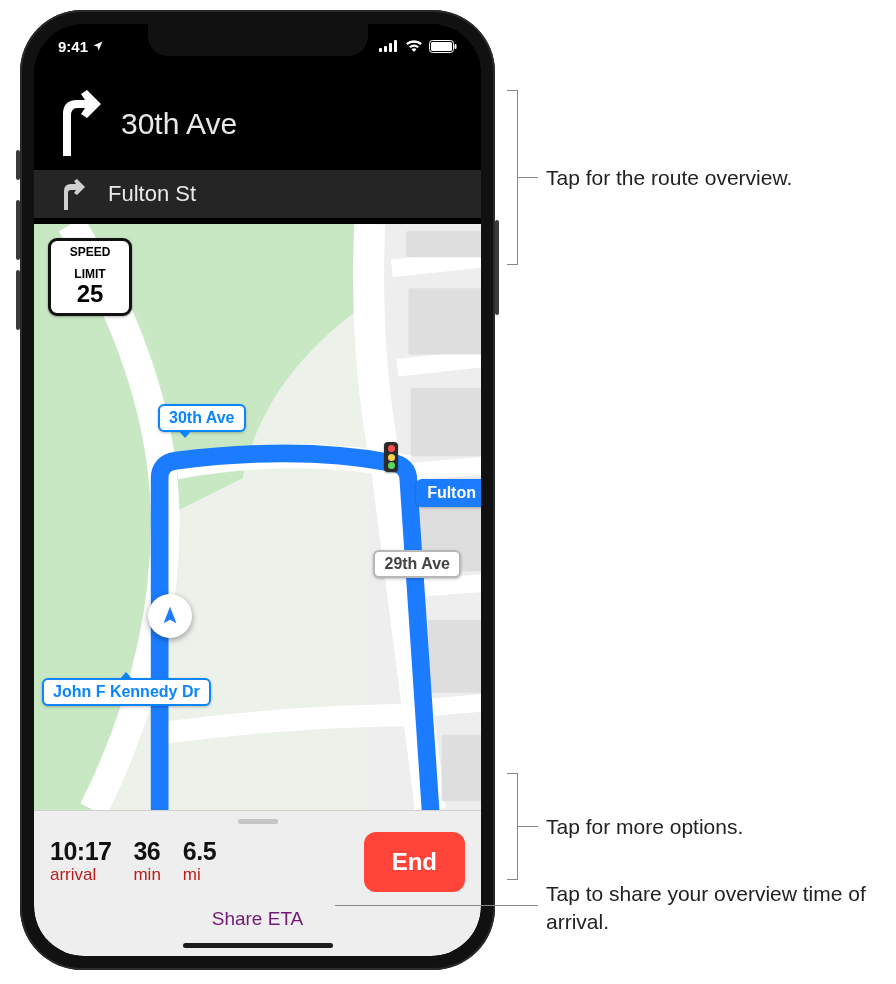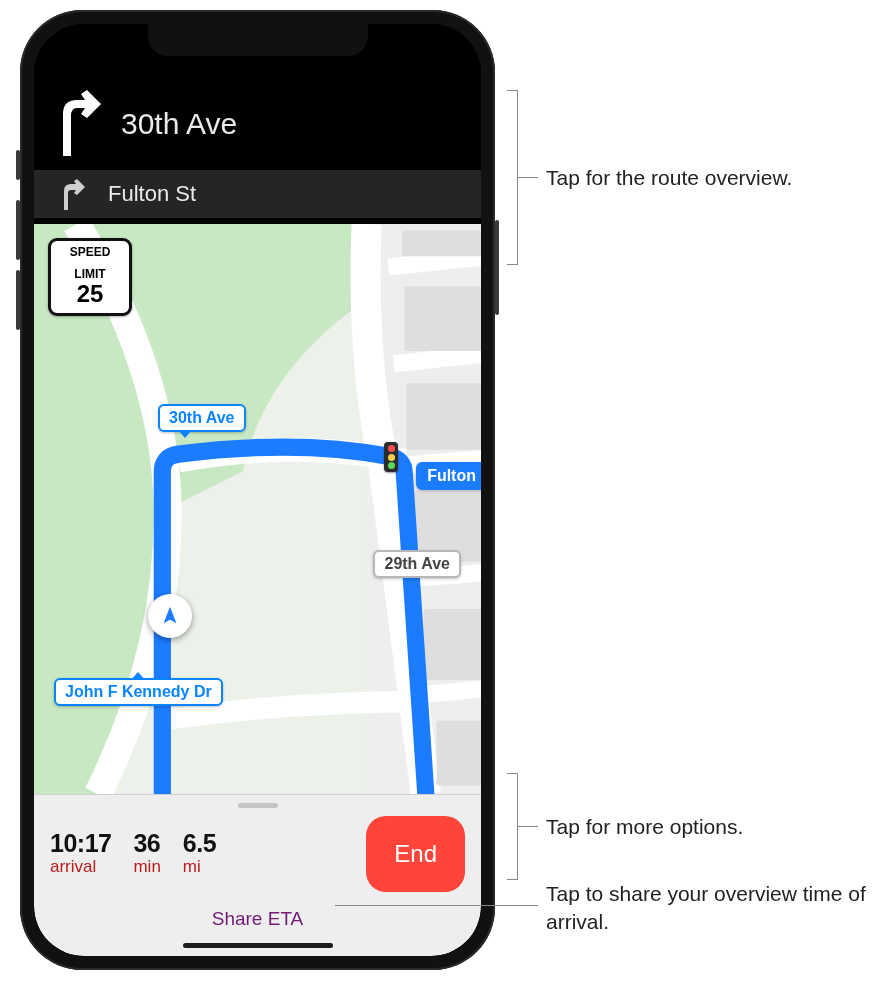--- a/index.html
+++ b/index.html
@@ -212,24 +212,24 @@
     align-items: center;
     gap: 22px;
   }
   .stat .big { font-size: 25px; font-weight: 700; color: #111; line-height: 1; letter-spacing: -0.5px; }
   .stat .small { font-size: 17px; color: #b91c1c; margin-top: 1px; }
   .spacer { flex: 1; }
   .end-btn {
     background: #ff453a;
     color: #fff;
     font-size: 24px;
-    font-weight: 400;
+    font-weight: 700;
     border: none;
-    border-radius: 20px;
-    padding: 24px 28px;
+    border-radius: 12px;
+    padding: 16px 28px;
     cursor: pointer;
   }
   .share-eta {
     text-align: center;
     color: #701a75;
     font-size: 19px;
     font-weight: 400;
     margin-top: 16px;
     cursor: pointer;
   }
@@ -276,20 +276,44 @@
 
 <div class="phone-frame">
   <div class="side-btn mute"></div>
   <div class="side-btn volup"></div>
   <div class="side-btn voldn"></div>
   <div class="side-btn power"></div>
 
   <div class="screen">
     <div class="notch"></div>
 
+    <div class="status-bar">
+      <div class="status-left">
+        <span>9:41</span>
+        <svg width="12" height="12" viewBox="0 0 24 24" fill="#fff">
+            <path d="M3 11l18-8-8 18-2-8-8-2z"></path>
+          </svg>
+      </div>
+      <div class="status-right">
+        <svg width="20" height="12" viewBox="0 0 20 12" fill="#fff">
+          <rect x="0" y="8" width="3" height="4" rx="1"></rect>
+            <rect x="5" y="6" width="3" height="6" rx="1"></rect>
+            <rect x="10" y="3" width="3" height="9" rx="1"></rect>
+            <rect x="15" y="0" width="3" height="12" rx="1"></rect>
+        </svg>
+        <svg width="18" height="12" viewBox="0 0 18 12" fill="#fff">
+          <path d="M9 12 6.5 9.3a4 4 0 0 1 5 0L9 12zm-5-5.4a8 8 0 0 1 10 0L12.4 8a6 6 0 0 0-6.8 0L4 6.6zM1 3.3a12 12 0 0 1 16 0L15.4 5a10 10 0 0 0-12.8 0L1 3.3z"></path>
+        </svg>
+        <svg width="28" height="13" viewBox="0 0 28 13">
+          <rect x="0.5" y="0.5" width="24" height="12" rx="3" stroke="#fff" fill="none"></rect>
+          <rect x="2" y="2" width="21" height="9" rx="1.5" fill="#fff"></rect>
+          <rect x="25.5" y="4" width="2" height="5" rx="1" fill="#fff"></rect>
+        </svg>
+      </div>
+    </div>
 
     <div class="direction-panel">
       <div class="dir-main">
         <svg width="56" height="66" viewBox="0 0 56 66" fill="#fff">
           <path d="M16 66 V24 Q16 10 30 10 H38 L34 4 40 0 54 14 40 28 34 24 38 18 H30 Q24 18 24 26 V66 Z"></path>
         </svg>
         <div>
           <div class="street">30th Ave</div>
         </div>
       </div>
@@ -336,23 +360,23 @@
         </g>
       </svg>
 
       <div class="speed-sign">
         <div class="l1">SPEED</div>
         <div class="l2">LIMIT</div>
         <div class="l3">25</div>
       </div>
 
       <div class="map-label ave30th" style="left:124px; top:180px;">30th Ave</div>
-      <div class="map-label fulton" style="right:-6px; top:238px;">Fulton</div>
+      <div class="map-label fulton" style="right:-6px; top:255px;">Fulton</div>
       <div class="map-label neutral" style="right:20px; top:326px;">29th Ave</div>
-      <div class="map-label jfk" style="left:20px; top:454px;">John F Kennedy Dr</div>
+      <div class="map-label jfk" style="left:8px; top:454px;">John F Kennedy Dr</div>
 
       <div class="traffic-light" style="left:350px; top:218px;">
         <span class="r"></span>
           <span class="y"></span>
           <span class="g"></span>
       </div>
 
       <div class="loc-puck" style="left:114px; top:370px;">
         <svg width="22" height="22" viewBox="0 0 24 24" fill="#1c7cff">
             <path d="M12 2 L19 20 L12 16 L5 20 Z"></path>

